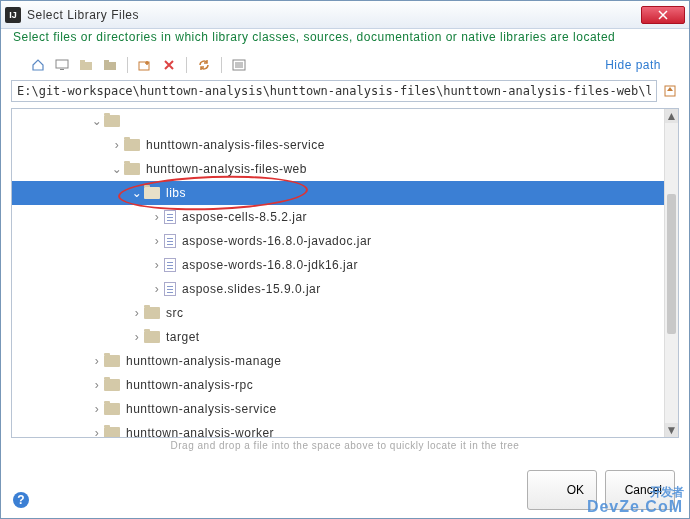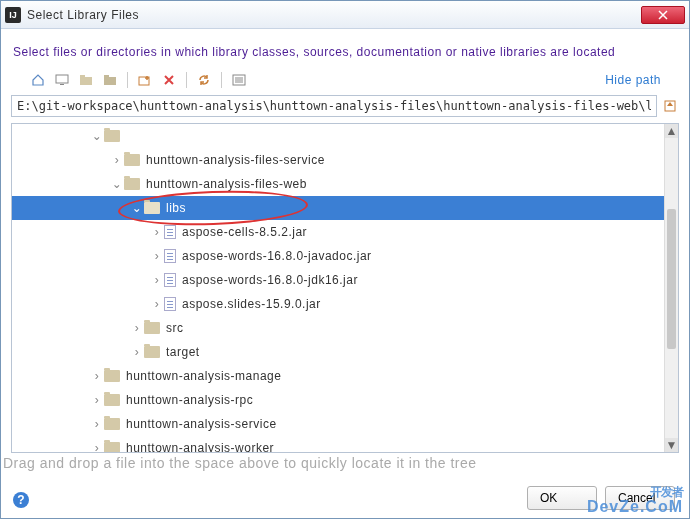--- a/index.html
+++ b/index.html
@@ -1,21 +1,21 @@
 <!DOCTYPE html>
 <html><head>
 <meta charset="utf-8">
 <style>
 *{box-sizing:border-box;margin:0;padding:0;font-family:"Segoe UI",Tahoma,sans-serif;font-size:12px}
 body{background:#fff;width:690px;height:519px;overflow:hidden;position:relative;border:1px solid #7797b8}
 .titlebar{height:28px;background:linear-gradient(#fdfefe,#e8eef6);border-bottom:1px solid #c8d4e4;display:flex;align-items:center;padding:12px 4px}
 .titleicon{width:16px;height:16px;background:#2b2b2b;border-radius:2px;margin-right:6px;display:flex;align-items:center;justify-content:center;color:#fff;font-size:9px;font-weight:bold}
 .title{flex:1;letter-spacing:.5px;color:#333}
 .closebtn{width:44px;height:18px;background:linear-gradient(#e67,#c23);border:1px solid #a12;border-radius:2px;color:#fff;display:flex;align-items:center;justify-content:center;cursor:pointer}
-.desc{padding:16px 12px 8px;color:#4c1d95;letter-spacing:.5px}
+.desc{padding:1px 12px 8px;color:#15803d;letter-spacing:.5px}
 .toolbar{display:flex;align-items:center;padding:4px 28px 6px;gap:6px}
 .tbtn{width:18px;height:18px;display:flex;align-items:center;justify-content:center;cursor:pointer;border-radius:2px}
 .sep{width:1px;height:16px;background:#ccc;margin:0 2px}
 .spacer{flex:1}
 .hidepath{color:#2e7bd1;cursor:pointer;letter-spacing:.5px}
 .pathrow{display:flex;align-items:center;padding:0 10px 6px;gap:4px}
 .pathfield{flex:1;border:1px solid #b8c4d4;padding:3px 5px;font-family:monospace;font-size:12px;color:#333;height:22px}
 .treearea{border:1px solid #b8c4d4;margin:0 10px;height:330px;overflow:hidden;position:relative;background:#fff}
 .treeinner{position:absolute;inset:0;right:14px;overflow:hidden}
 .scrollbar{position:absolute;right:0;top:0;bottom:0;width:14px;background:#f0f0f0;border-left:1px solid #ddd}
@@ -24,23 +24,23 @@
 .row{height:24px;display:flex;align-items:center;white-space:nowrap;color:#333;letter-spacing:.5px}
 .row.sel{background:#3b7fd4;color:#fff}
 .arrow{width:10px;display:inline-flex;justify-content:center;color:#888;margin-right:2px;cursor:pointer}
 .row.sel .arrow{color:#fff}
 .fldr{width:16px;height:12px;background:#d4c9a8;border-radius:1px;margin-right:6px;position:relative}
 .fldr:before{content:"";position:absolute;top:-2px;left:0;width:6px;height:2px;background:#d4c9a8;border-radius:1px 1px 0 0}
 .row.sel .fldr{background:#e8e0c8}
 .jfile{width:12px;height:14px;background:#fff;border:1px solid #aac;margin-right:6px;position:relative}
 .jfile:after{content:"";position:absolute;left:2px;right:2px;top:3px;height:1px;background:#89c;box-shadow:0 3px 0 #89c,0 6px 0 #89c}
 .circle{position:absolute;border:2px solid #d33;border-radius:50%;width:190px;height:34px;left:106px;top:67px;pointer-events:none;transform:rotate(-2deg)}
-.hint{text-align:left;color:#aaa;font-size:14px;padding:2px;letter-spacing:.5px}
+.hint{text-align:center;color:#aaa;font-size:10px;padding:2px;letter-spacing:.5px}
 .buttons{position:absolute;bottom:8px;right:14px;display:flex;gap:8px}
-.btn{min-width:70px;padding:4px 12px;background:linear-gradient(#fefefe,#ececec);border:1px solid #b0b0b0;border-radius:3px;cursor:pointer;text-align:left}
+.btn{min-width:70px;padding:12px 12px;background:linear-gradient(#fefefe,#ececec);border:1px solid #b0b0b0;border-radius:3px;cursor:pointer;text-align:right}
 .help{position:absolute;bottom:10px;left:12px;width:16px;height:16px;border-radius:50%;background:#3b7fd4;color:#fff;display:flex;align-items:center;justify-content:center;font-weight:bold;cursor:pointer}
 .watermark{position:absolute;right:6px;bottom:4px;font-size:26px;color:#4a8dd8;font-weight:bold;opacity:.85;letter-spacing:-1px;pointer-events:none;line-height:.9;text-align:right}
 .watermark small{font-size:16px;display:block;letter-spacing:1px}
 </style>
 </head>
 <body>
 
 <div class="titlebar">
   <div class="titleicon">IJ</div>
   <div class="title">Select Library Files</div>

